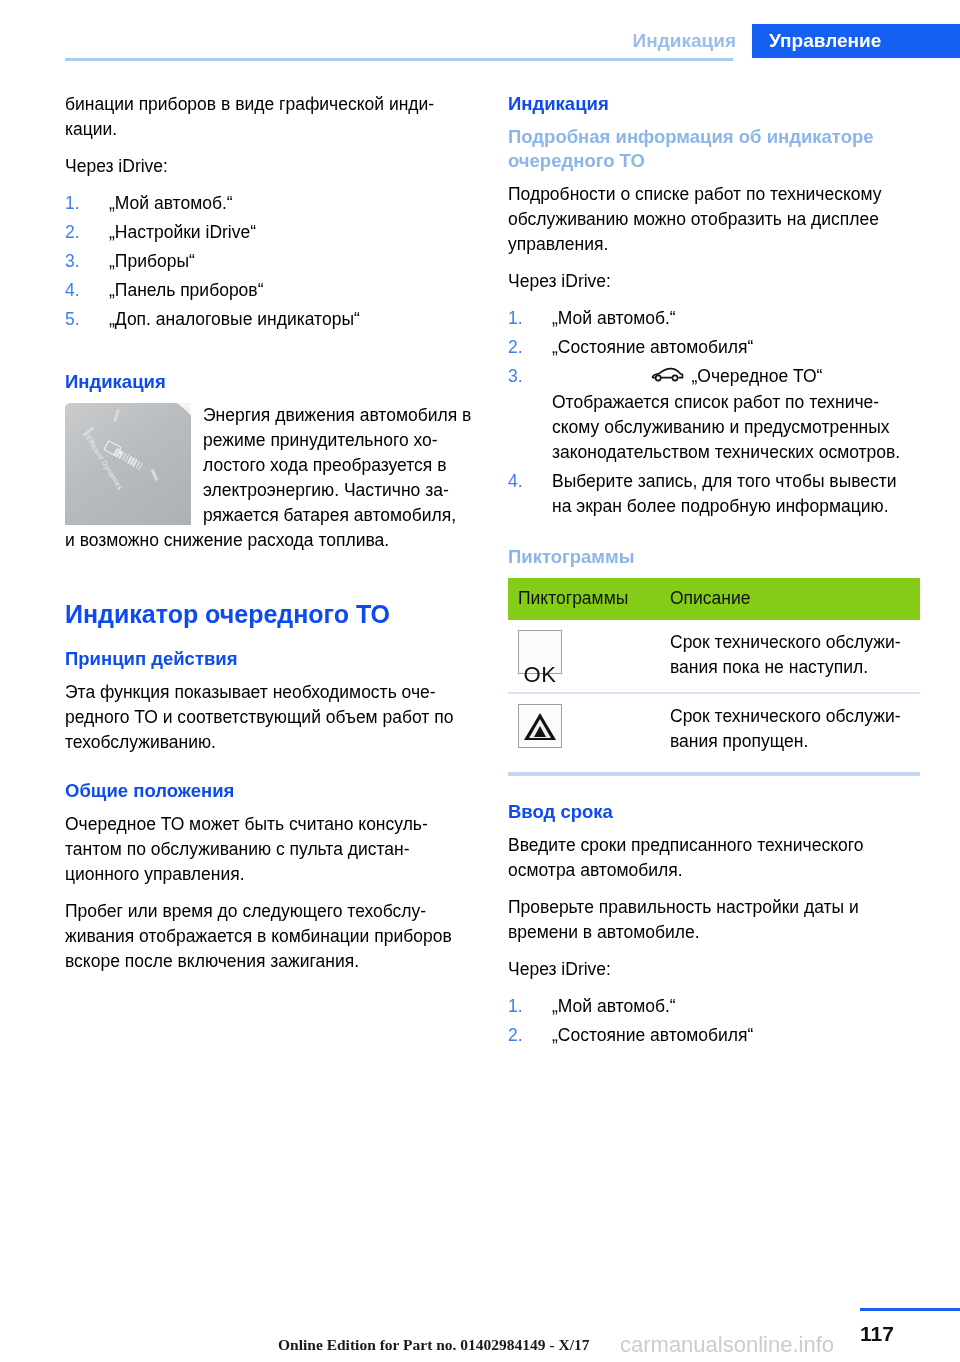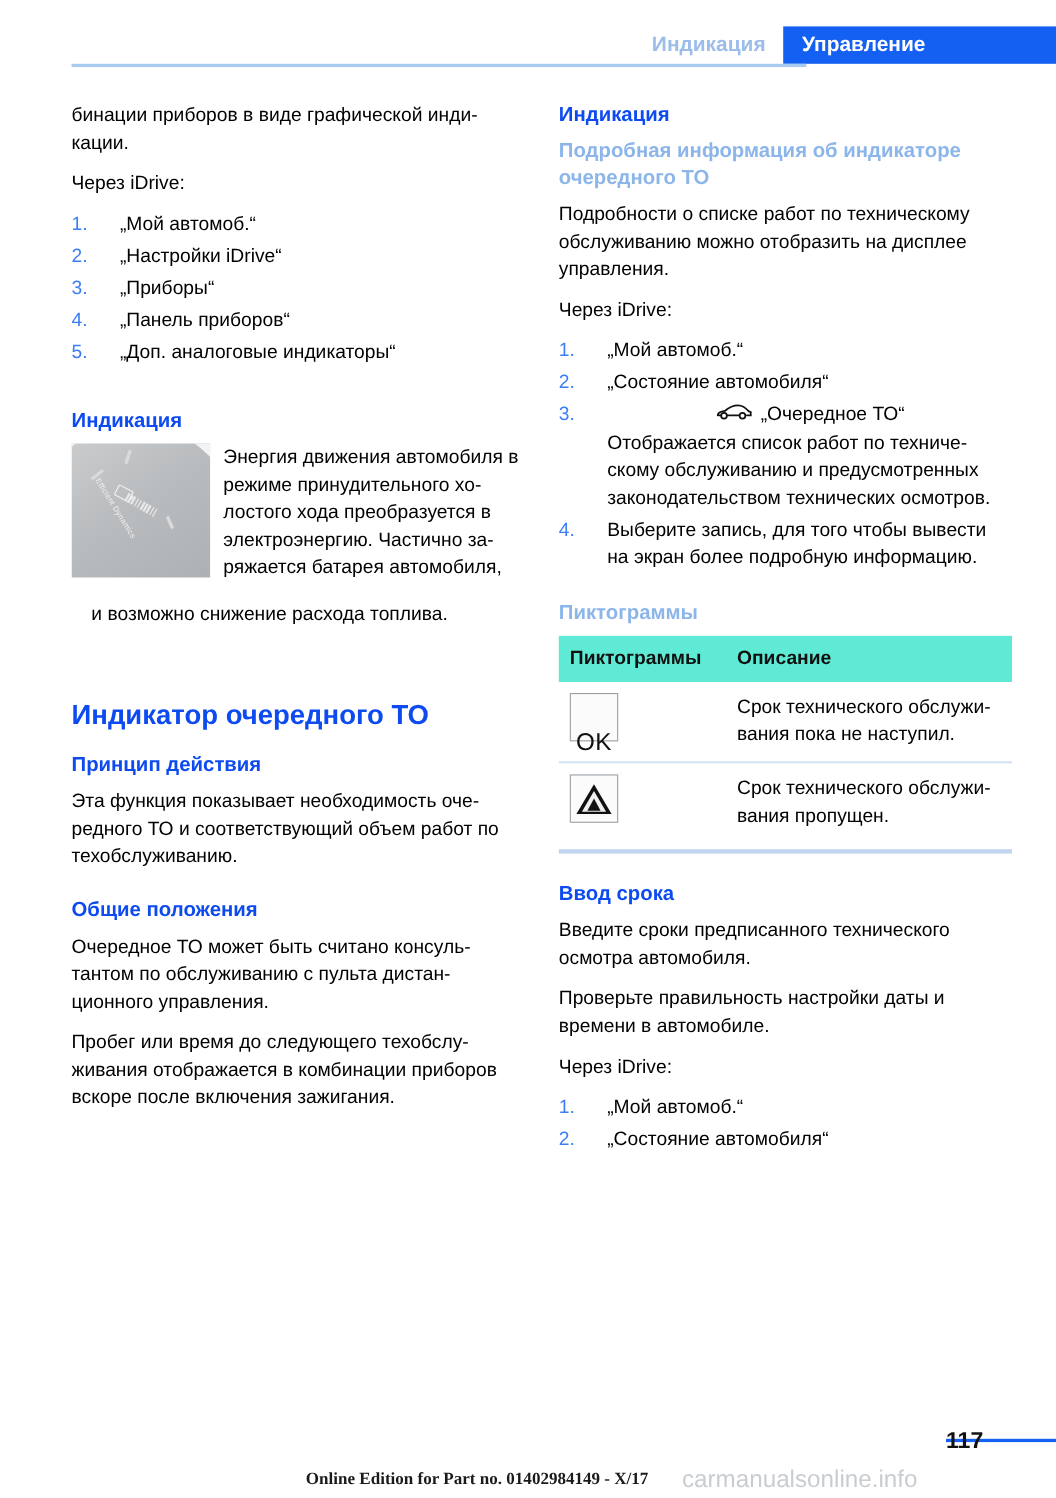--- a/index.html
+++ b/index.html
@@ -41,21 +41,21 @@
     white-space: nowrap;
   }
   .tab-active {
     background: #1360f2;
     color: #ffffff;
     font-size: 19px;
     font-weight: bold;
     line-height: 34px;
     padding: 0 14px 0 17px;
     white-space: nowrap;
-    width: 248px;
+    width: 208px;
     box-sizing: border-box;
   }
   .header-rule {
     position: absolute;
     left: 65px;
     top: 58px;
     width: 668px;
     height: 3px;
     background: #aacbf0;
   }
@@ -240,33 +240,33 @@
     background: #d8dadc;
   }
   .figure-text {
     font-size: 17.5px;
     line-height: 25px;
   }
   .figure-after {
     clear: both;
     font-size: 17.5px;
     line-height: 25px;
-    margin: 18px;
+    margin: 0;
   }
 
   
   table.picto {
     border-collapse: collapse;
     width: 412px;
     margin: 0;
   }
   table.picto th {
-    background: #5eead4;
+    background: #84cc16;
     text-align: left;
-    font-weight: bold;
+    font-weight: normal;
     font-size: 17.5px;
     line-height: 24px;
     vertical-align: top;
     padding: 8px 10px 10px 10px;
     color: #111;
   }
   table.picto th.c1 { width: 132px; }
   table.picto td {
     vertical-align: top;
     padding: 10px 10px 12px 10px;
@@ -356,21 +356,21 @@
     position: absolute;
     left: 860px;
     top: 18px;
     width: 100px;
     height: 3px;
     background: #1360f2;
   }
   .page-number {
     position: absolute;
     left: 860px;
-    top: 8px;
+    top: 32px;
     width: 70px;
     text-align: left;
     font-size: 21px;
     font-weight: bold;
     color: #111;
   }
   .footer-edition {
     position: absolute;
     left: 278px;
     top: 46px;

